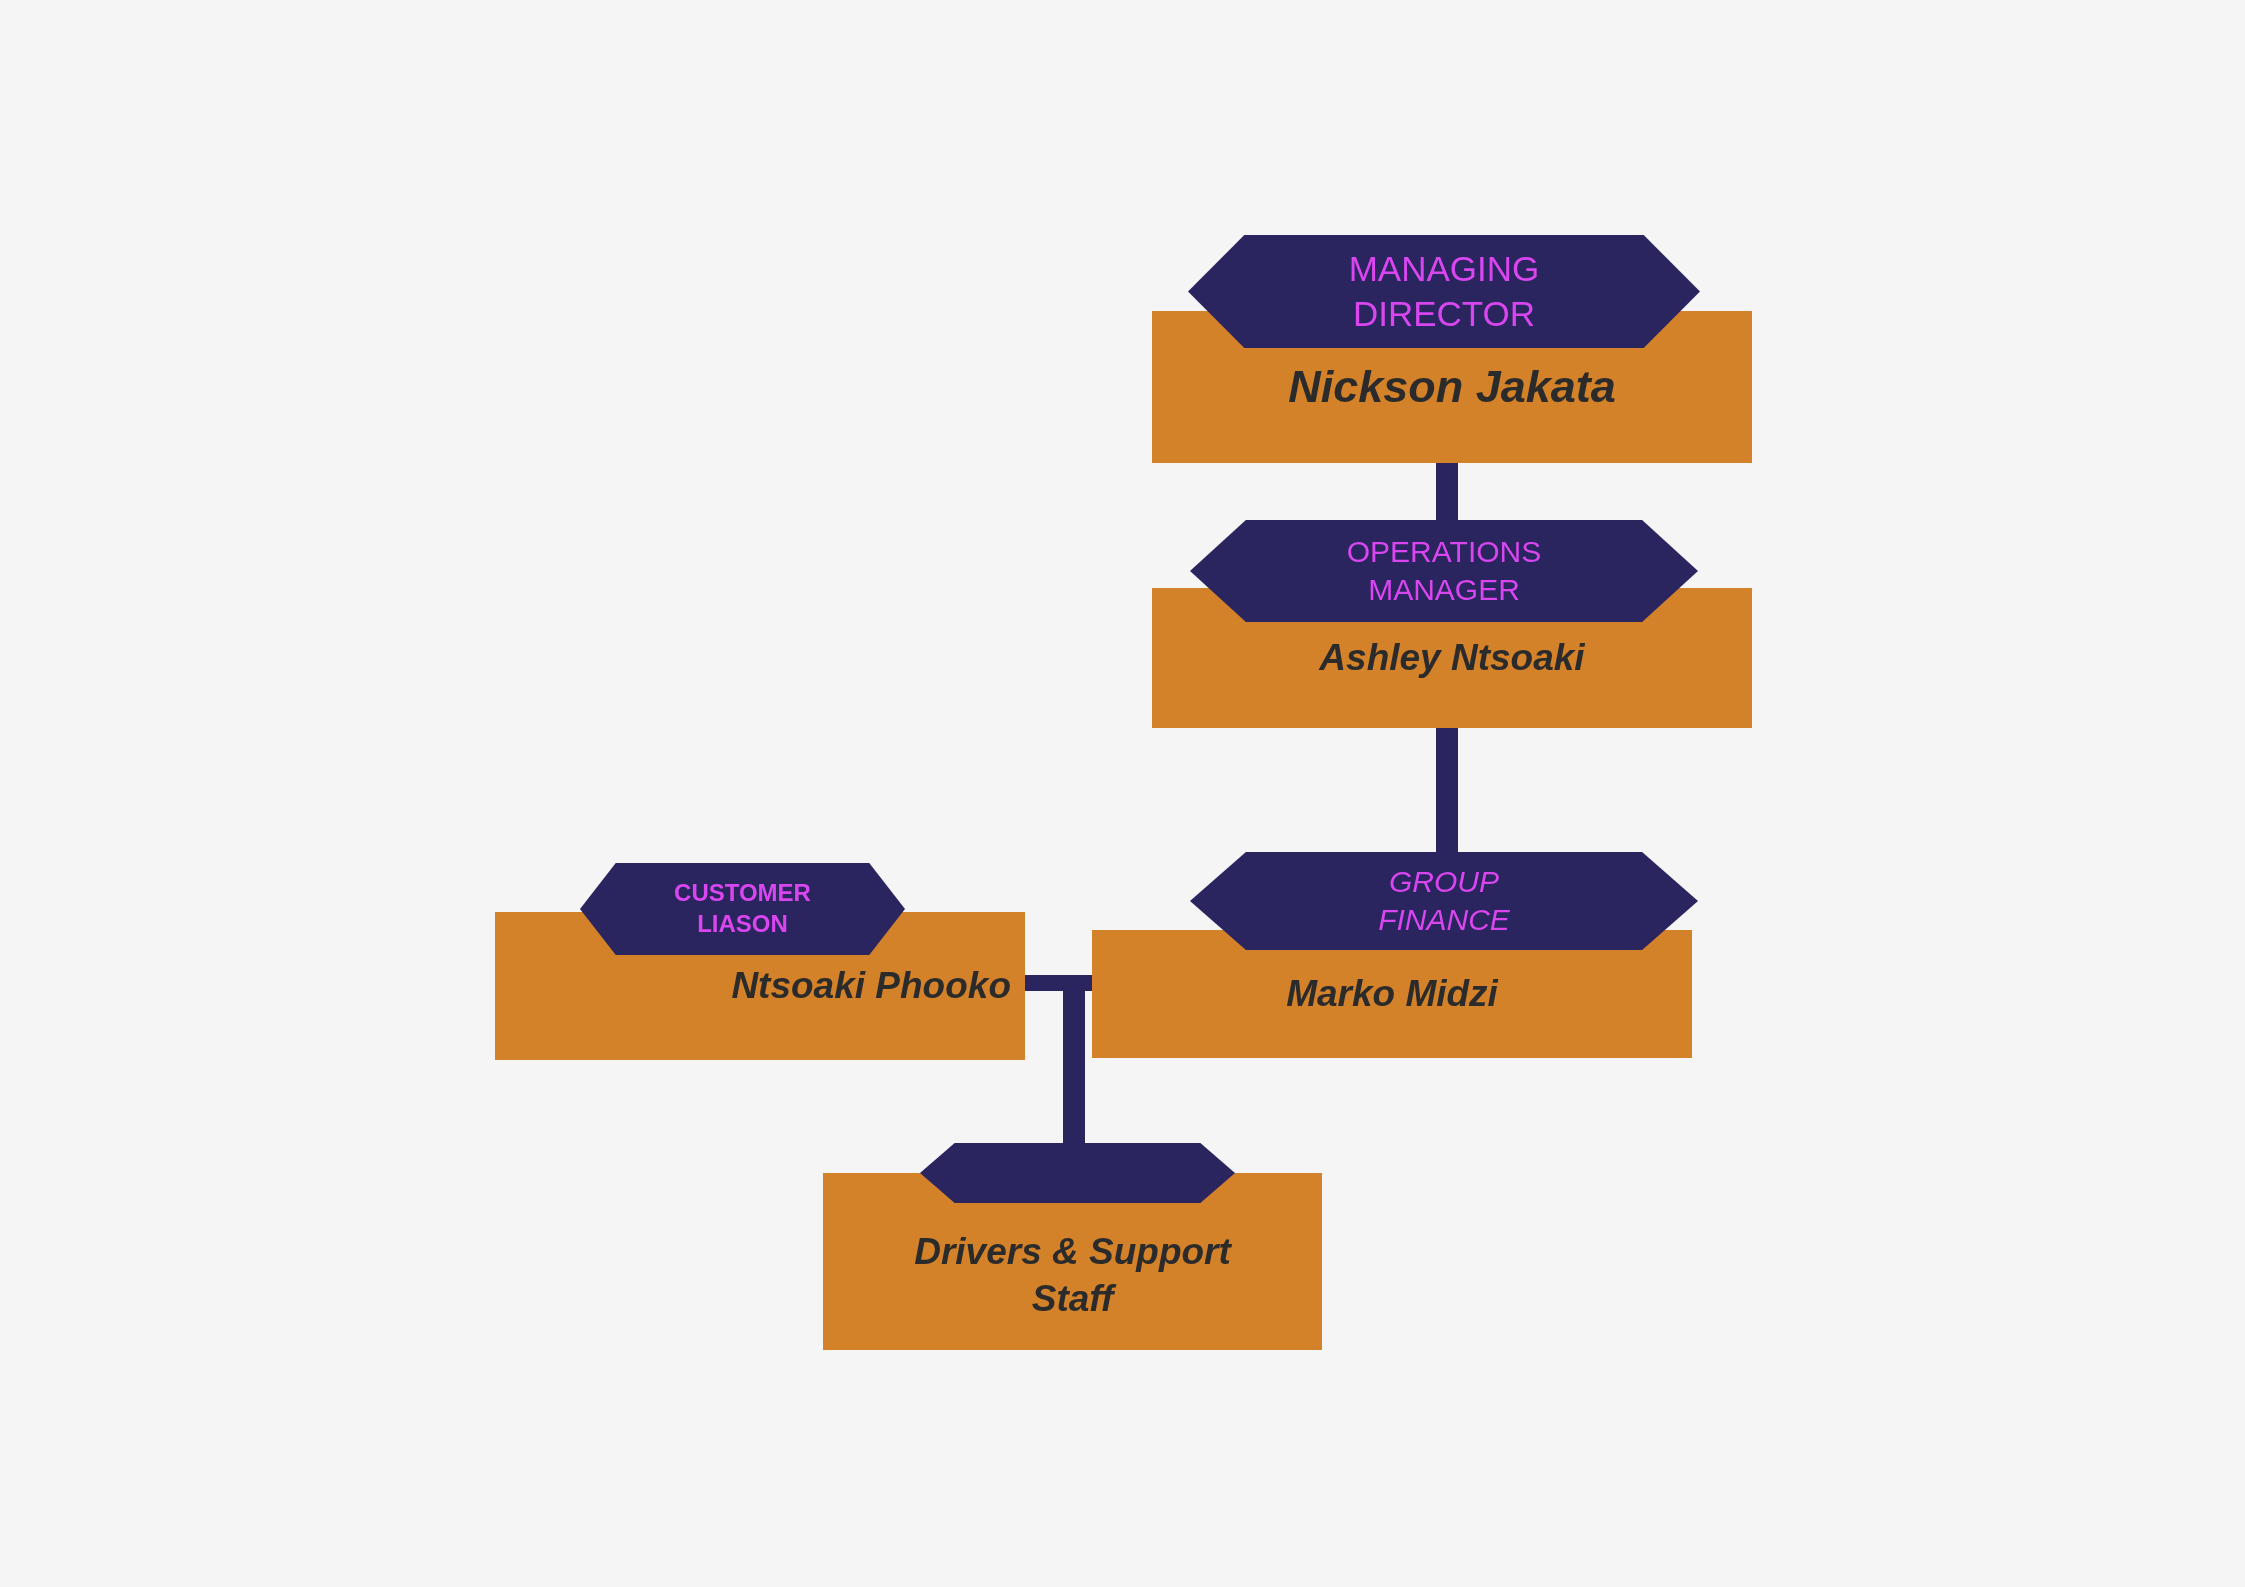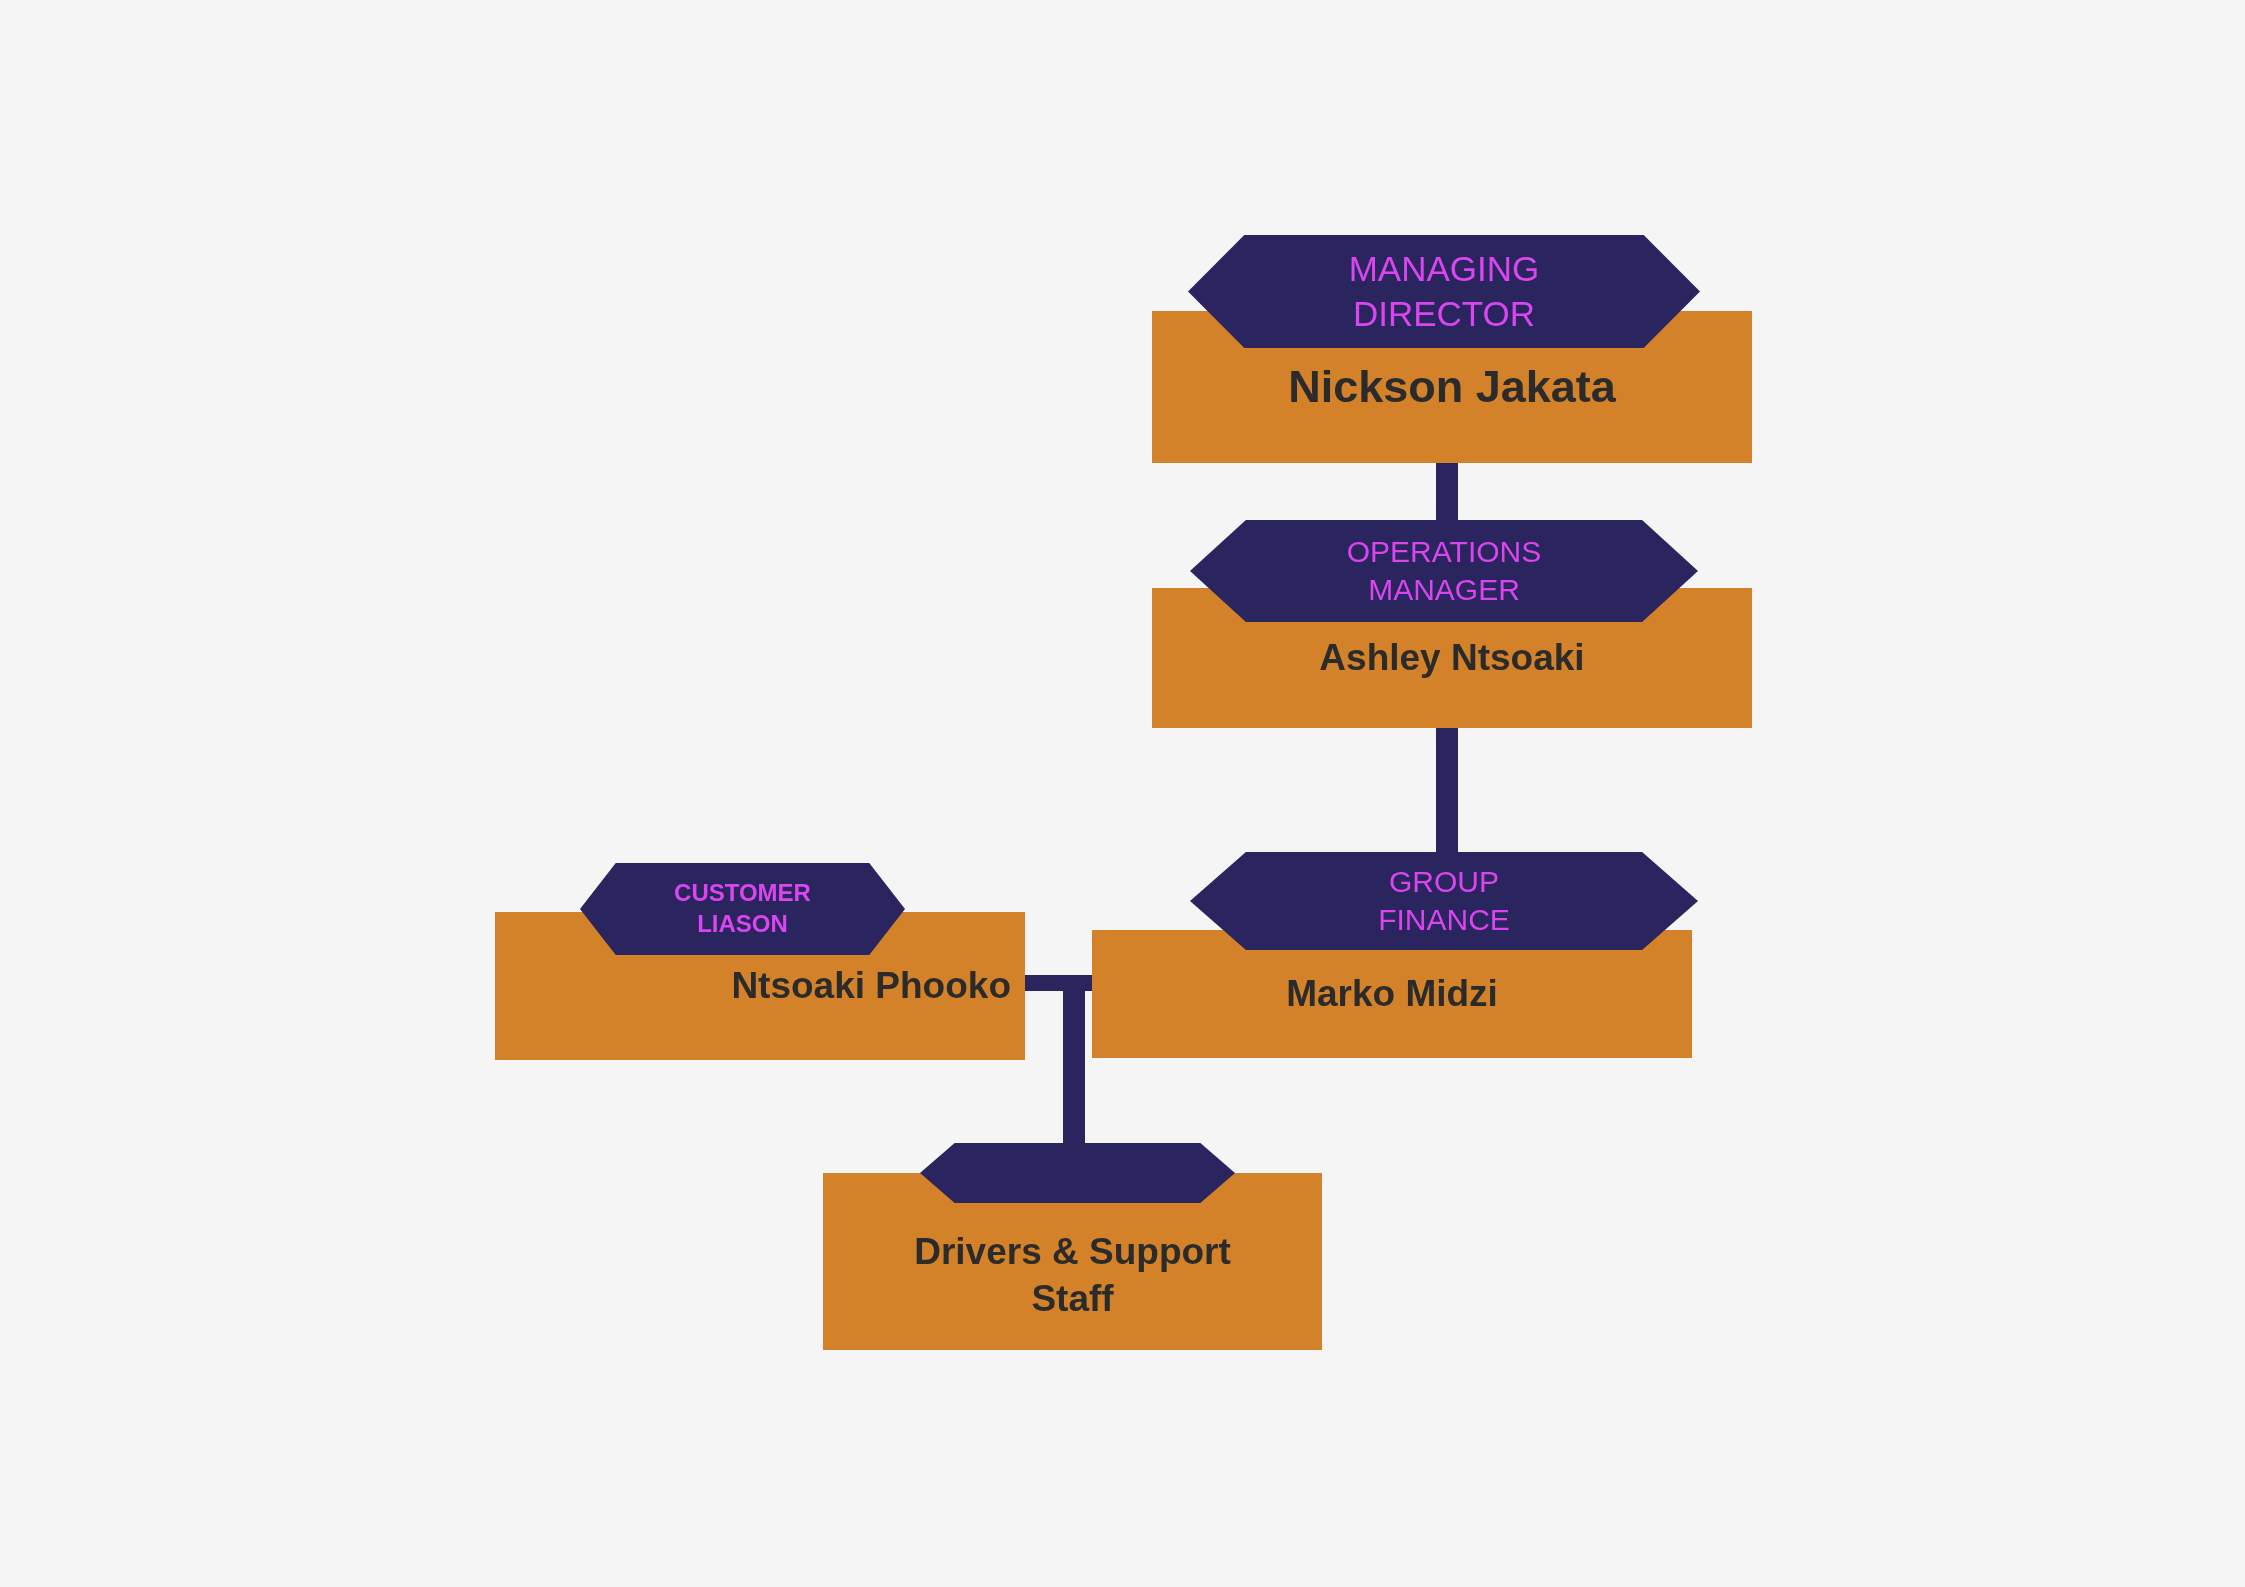--- a/index.html
+++ b/index.html
@@ -32,20 +32,21 @@
     position: absolute;
   }
   .node-body {
     position: absolute;
     background: #d4822a;
     box-sizing: border-box;
     display: flex;
     align-items: center;
     justify-content: center;
     text-align: center;
+    font-style: italic;
   }
   .node-name {
     color: #2b2b2b;
     font-weight: bold;
     line-height: 1.25;
     padding: 0 14px;
     white-space: pre-line;
   }
   .node-banner {
     position: absolute;
@@ -87,21 +88,21 @@
   #node-operations-manager .node-title { font-size: 30px; }
 
   
   #node-group-finance .node-body {
     left: 1092px; top: 930px; width: 600px; height: 128px;
   }
   #node-group-finance .node-name { font-size: 37px; }
   #node-group-finance .node-banner {
     left: 1190px; top: 852px; width: 508px; height: 98px;
   }
-  #node-group-finance .node-title { font-size: 30px; }
+  #node-group-finance .node-title { font-size: 30px; font-style: italic; }
 
   
   #node-customer-liason .node-body {
     left: 495px; top: 912px; width: 530px; height: 148px; justify-content: flex-end;
   }
   #node-customer-liason .node-name { font-size: 37px; }
   #node-customer-liason .node-banner {
     left: 580px; top: 863px; width: 325px; height: 92px;
   }
   #node-customer-liason .node-title { font-size: 24px; font-weight: bold; }

